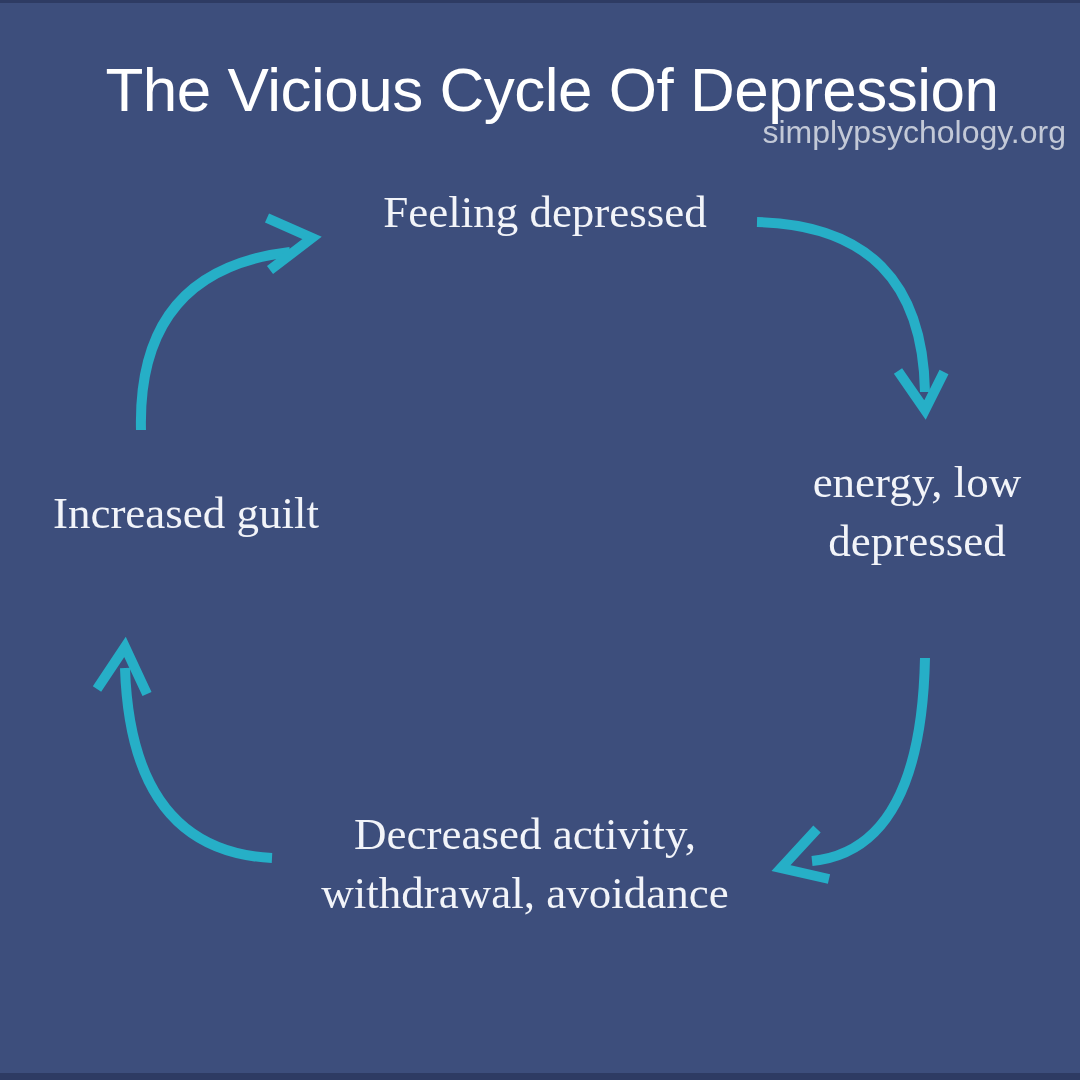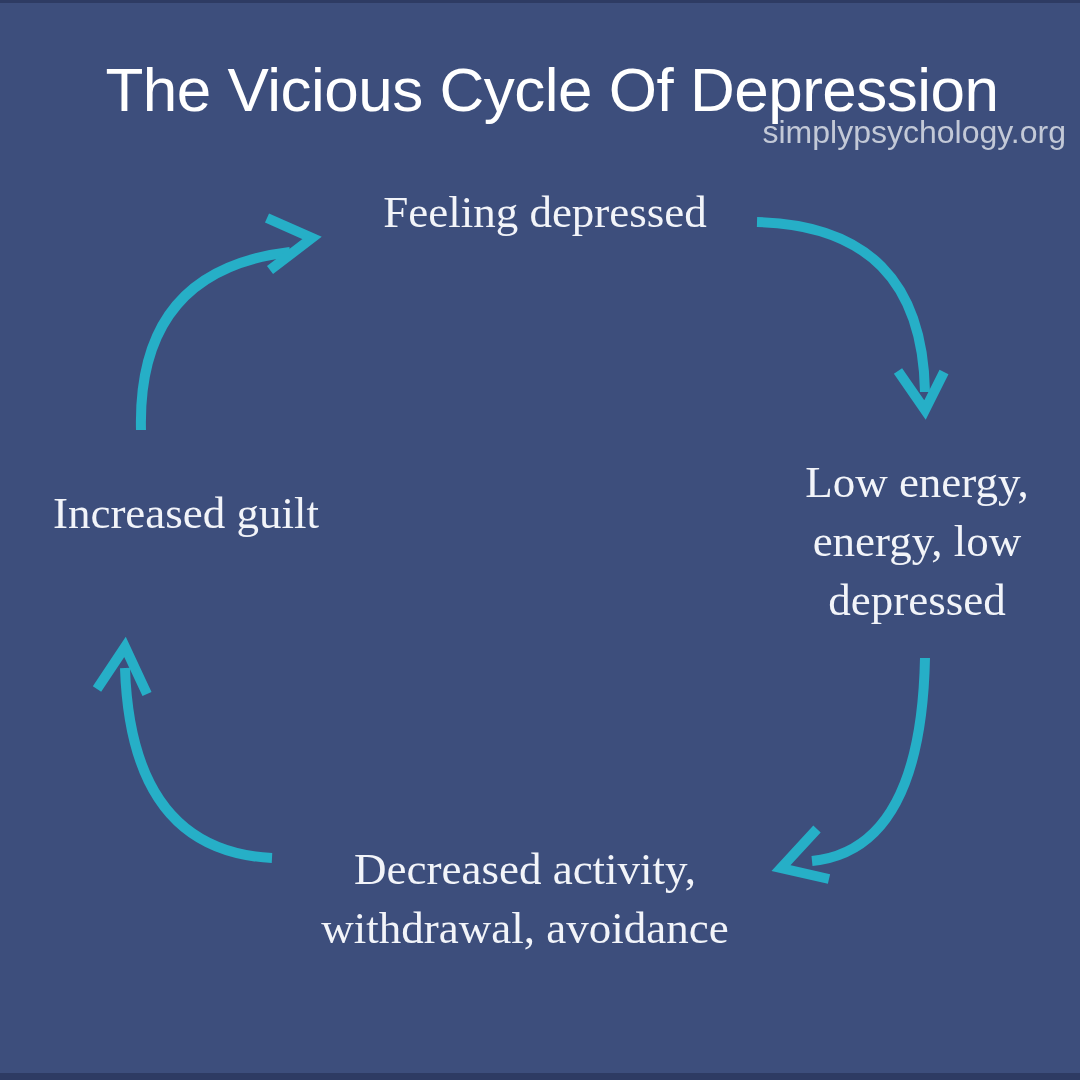--- a/index.html
+++ b/index.html
@@ -46,21 +46,21 @@
     transform:translateX(-50%);
     text-align:center;
     font-family:"Liberation Serif","DejaVu Serif",serif;
     font-size:45px;line-height:59px;
     color:var(--node-text);
     white-space:nowrap;
   }
   .node .line{display:block;text-align:center;}
   .node-top{left:545px;top:183px;}
   .node-right{left:917px;top:453px;}
-  .node-bottom{left:525px;top:840px;}
+  .node-bottom{left:525px;top:805px;}
   .node-left{left:186px;top:484px;}
 </style>
 </head>
 <body>
 
 <div class="canvas">
 
   <div class="strip top"></div>
 
   <h1 class="title">The Vicious Cycle Of Depression</h1>
@@ -88,21 +88,20 @@
       <path d="M 272 858 Q 131 851 125 668"></path>
       <polyline points="97,689 125,647 147,694"></polyline>
     </g>
   </svg>
 
   <div class="node node-top">
     <span class="line">Feeling depressed</span>
   </div>
 
   <div class="node node-right">
-    <span class="line">Low energy,</span>
     <span class="line">energy, low</span>
     <span class="line">depressed</span>
   </div>
 
   <div class="node node-bottom">
     <span class="line">Decreased activity,</span>
     <span class="line">withdrawal, avoidance</span>
   </div>
 
   <div class="node node-left">

